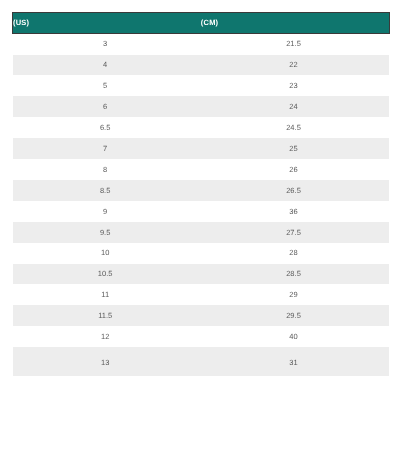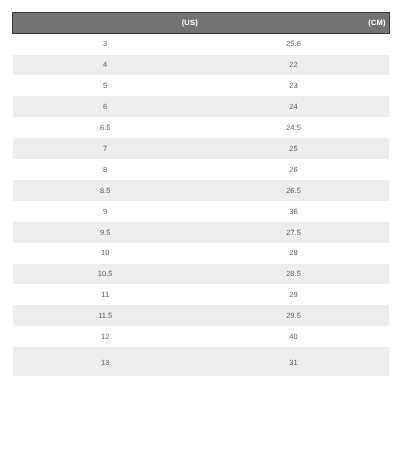--- a/index.html
+++ b/index.html
@@ -6,22 +6,22 @@
   body{
     width:400px;height:457px;background:#ffffff;overflow:hidden;
     font-family:"Liberation Sans",sans-serif;
     -webkit-font-smoothing:antialiased;
     text-rendering:geometricPrecision;
   }
   .wrap{position:absolute;left:12px;top:12px;width:377.7px;transform:translateZ(0);}
   table{border-collapse:collapse;width:377.7px;table-layout:fixed;}
   thead{border:1px solid #3a3a3a;}
   thead th{
-    background:#737373;color:#ffffff;font-weight:bold;font-size:7.5px;
-    height:19.2px;line-height:19.6px;padding:0 3px 0 0;text-align:right;letter-spacing:.2px;
+    background:#0f766e;color:#ffffff;font-weight:bold;font-size:7.5px;
+    height:19.2px;line-height:19.6px;padding:0 3px 0 0;text-align:left;letter-spacing:.2px;
   }
   tbody td{
     height:20.9px;line-height:20.9px;padding:0 3px 0 0;
     text-align:center;font-size:7.5px;color:#5a5a5a;font-weight:normal;
   }
   tbody td span{position:relative;top:0.8px;display:inline-block;}
   tbody tr:last-child td{height:29px;line-height:19.3px;}
   tbody tr:nth-child(even) td{background:#ededed;}
   tbody tr:nth-child(odd) td{background:#ffffff;}
 </style>
@@ -32,21 +32,21 @@
   <table>
     <thead>
       <tr>
         <th>(US)</th>
         <th>(CM)</th>
       </tr>
     </thead>
     <tbody>
       <tr>
         <td><span>3</span></td>
-        <td><span>25.6</span></td>
+        <td><span>21.5</span></td>
       </tr>
       <tr>
         <td><span>4</span></td>
         <td><span>22</span></td>
       </tr>
       <tr>
         <td><span>5</span></td>
         <td><span>23</span></td>
       </tr>
       <tr>

